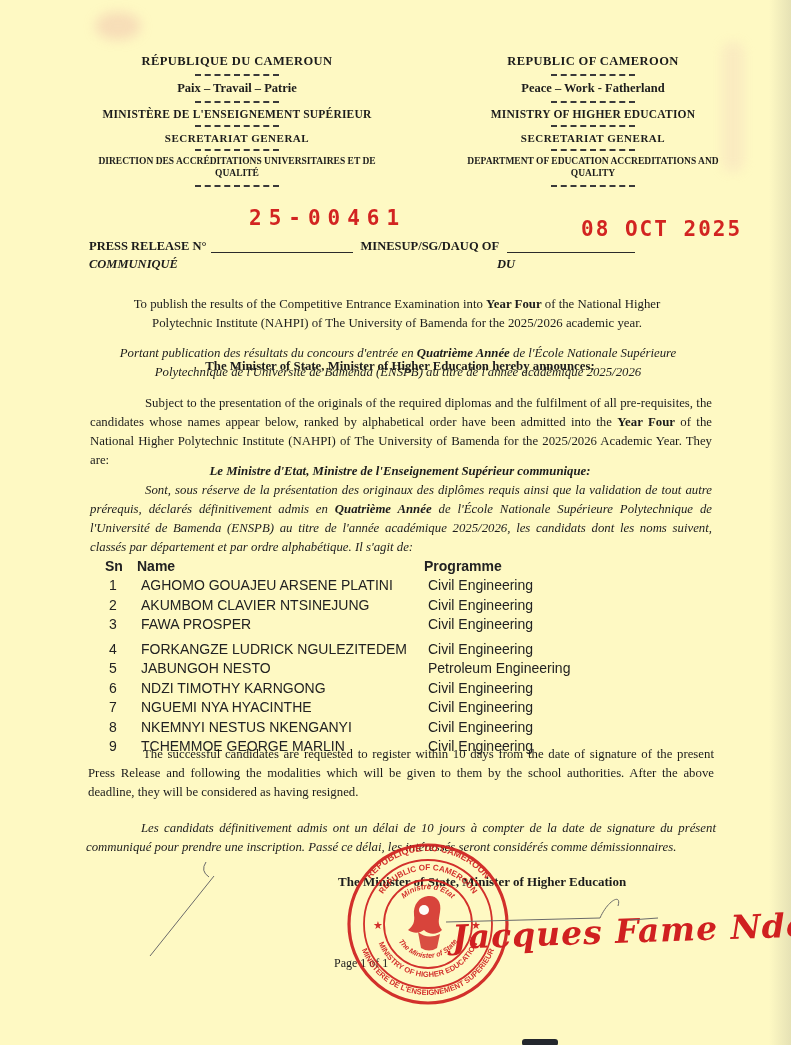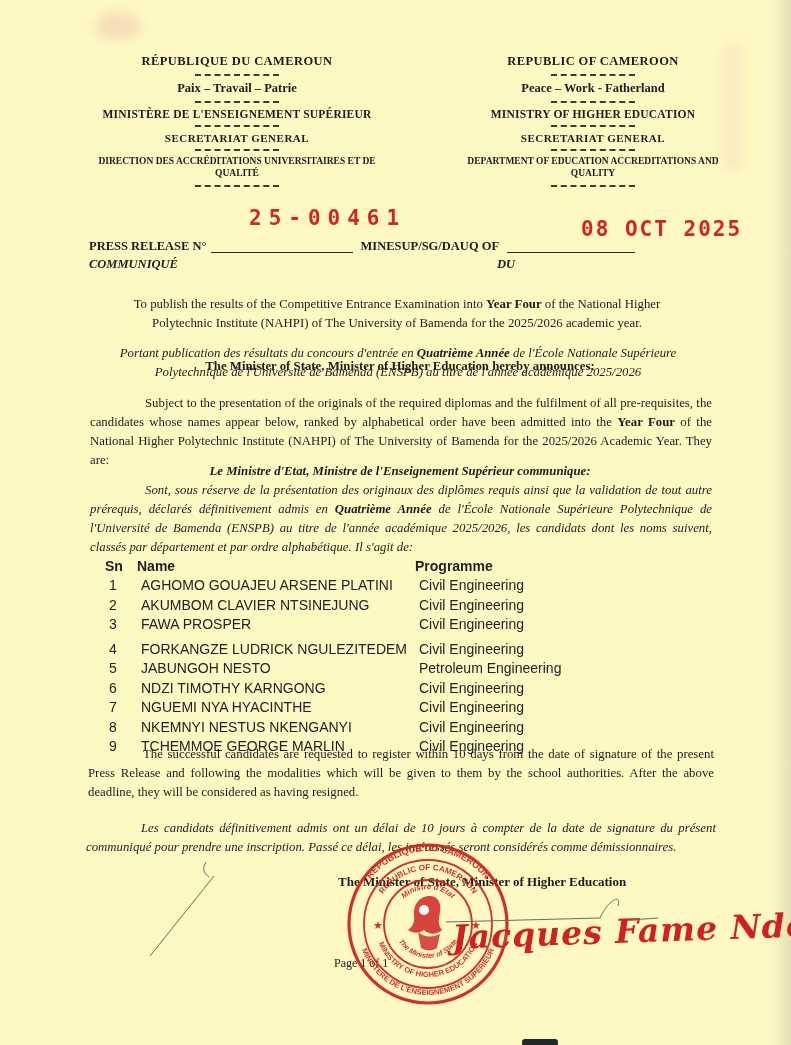--- a/index.html
+++ b/index.html
@@ -49,21 +49,21 @@
   .headline{position:absolute;width:620px;left:90px;text-align:center;font-weight:bold;font-size:12.8px;}
 
   
   .tbl{position:absolute;left:103px;top:556px;width:505px;
     font-family:Liberation Sans, sans-serif;font-size:14px;color:#222;}
   .trow{display:flex;height:19.5px;align-items:center;}
   .trow.head{font-weight:bold;}
   .c-sn{width:32px;text-align:left;padding-left:2px;}
   .trow:not(.head) .c-sn{padding-left:6px;}
   .c-name{width:278px;}
-  .c-prog{flex:1;}
+  .c-prog{flex:1;margin-left:9px;}
   .gap4{margin-top:5px;}
 
   
   .sig-title{position:absolute;left:338px;top:874px;font-weight:bold;font-size:13px;white-space:nowrap;}
   .sig-name{position:absolute;left:452px;top:912px;width:330px;color:#d02020;
     font-style:italic;font-weight:bold;font-size:33px;transform:rotate(-2deg);
     font-family:"DejaVu Serif", serif;letter-spacing:1px;white-space:nowrap;}
   .page-label{position:absolute;left:334px;top:956px;font-size:12px;text-align:center;}
 
   .seal{position:absolute;left:344px;top:840px;opacity:.92;}

